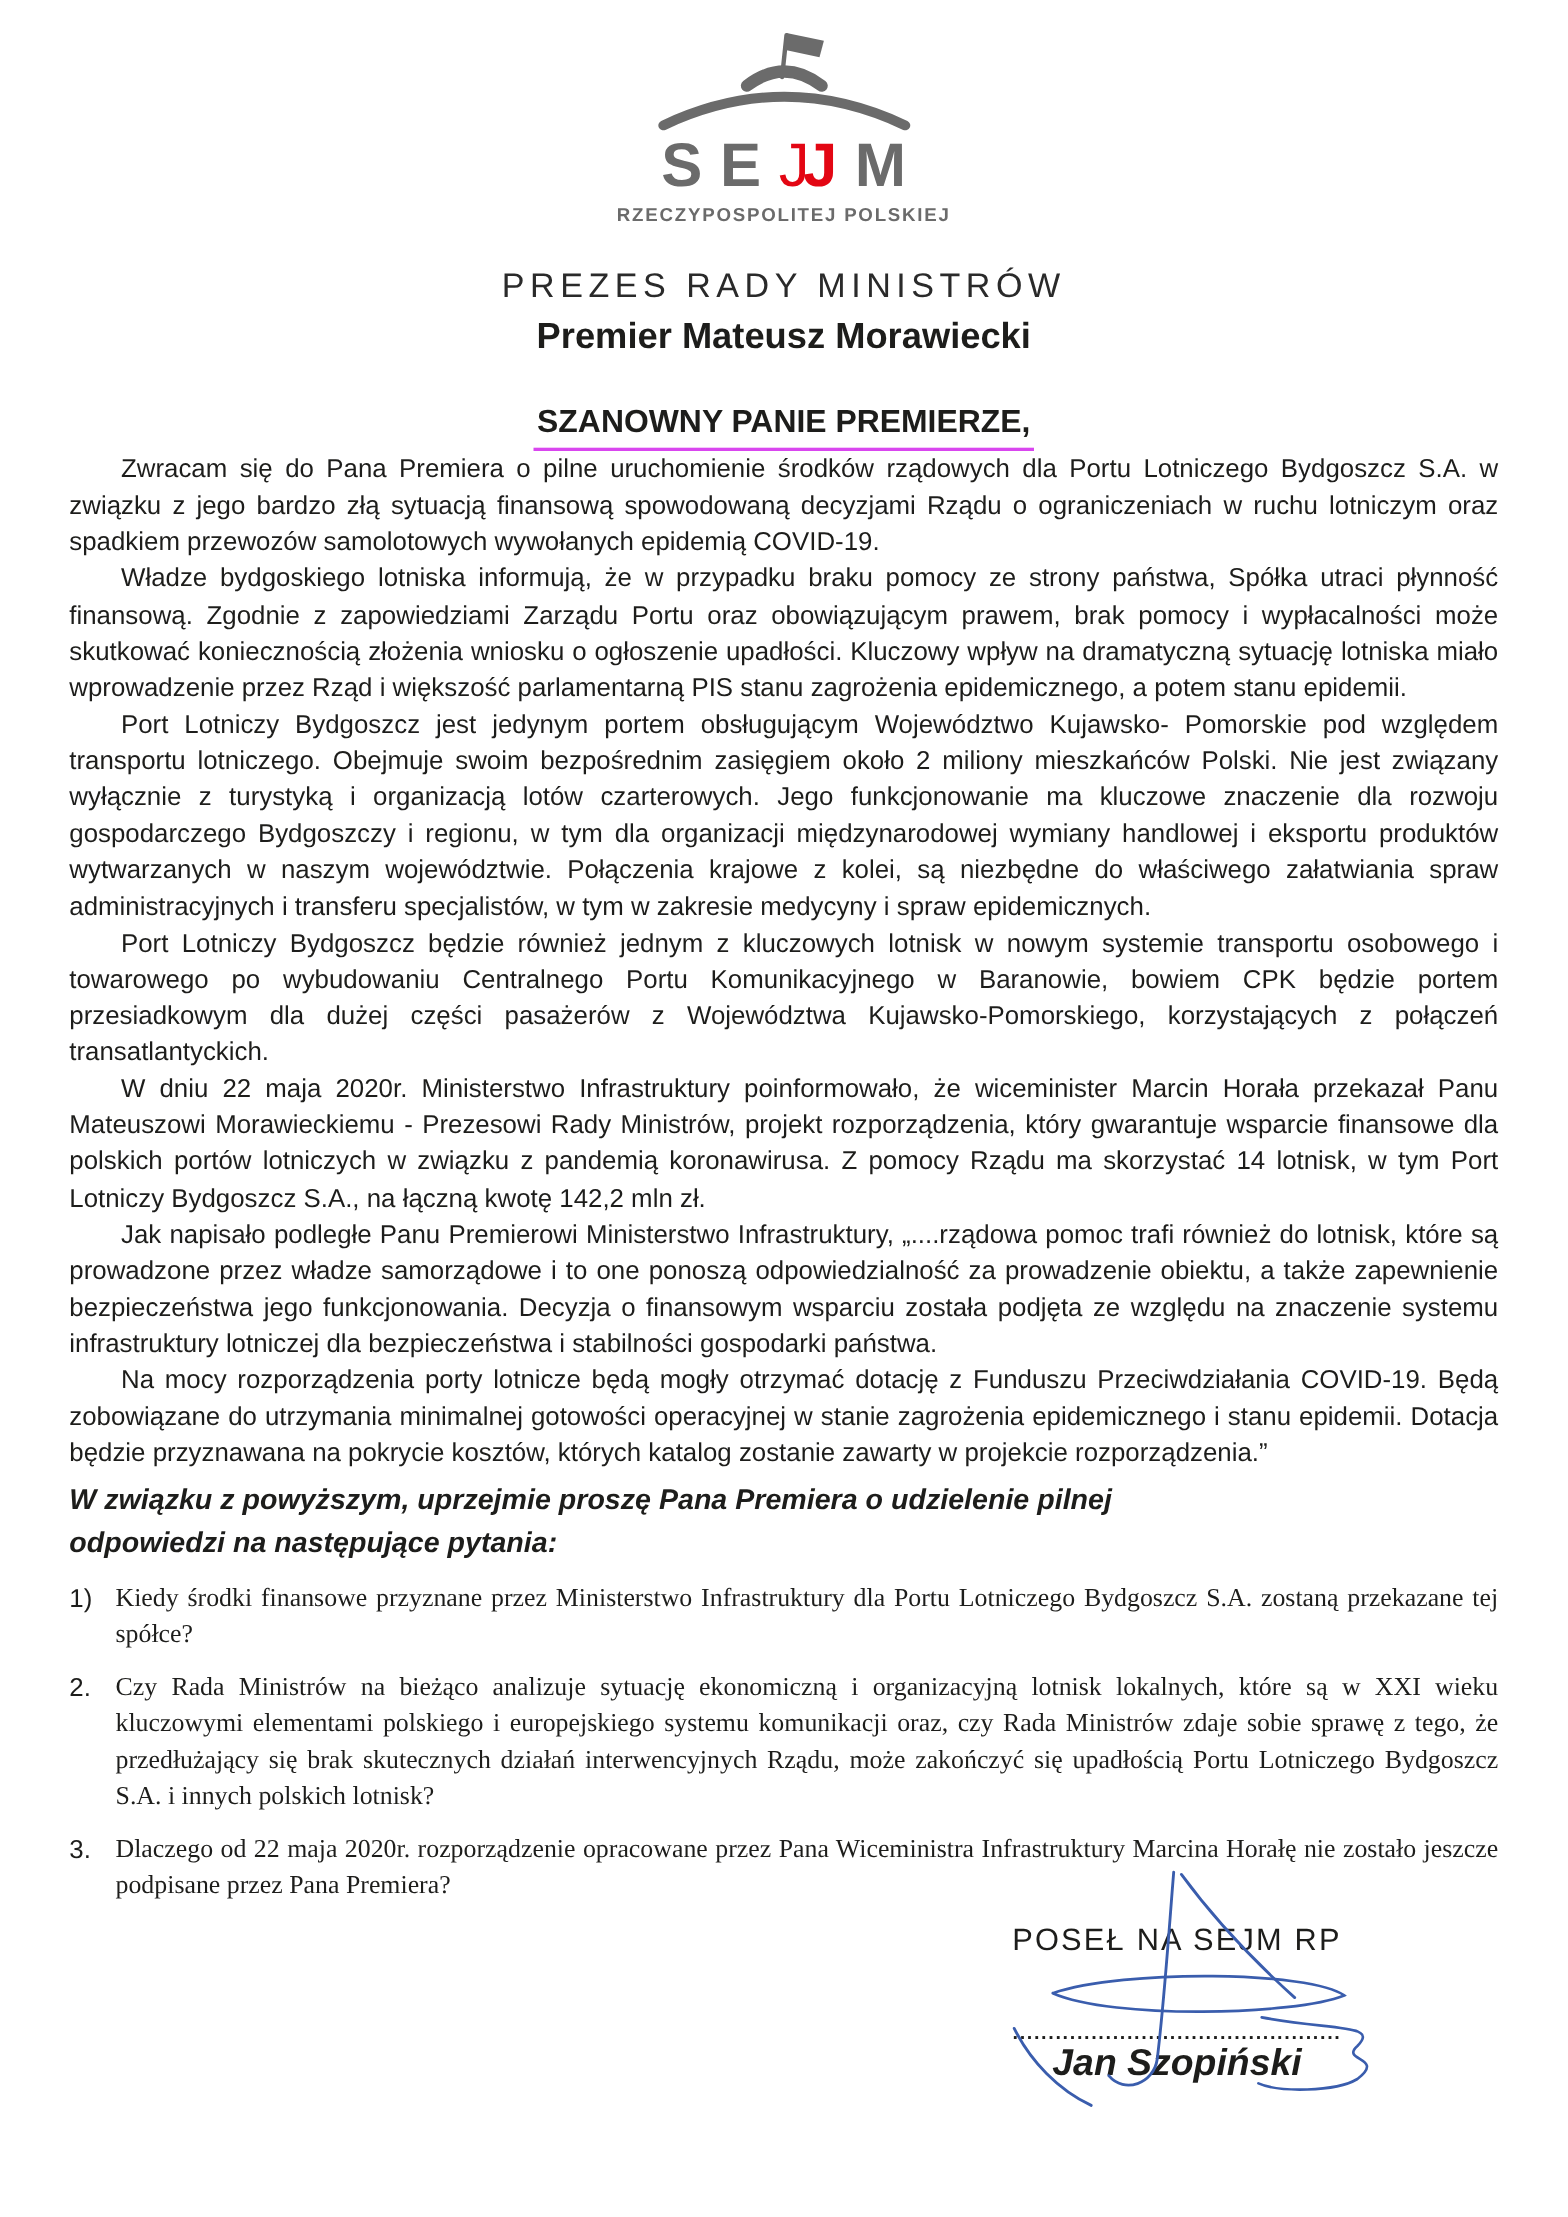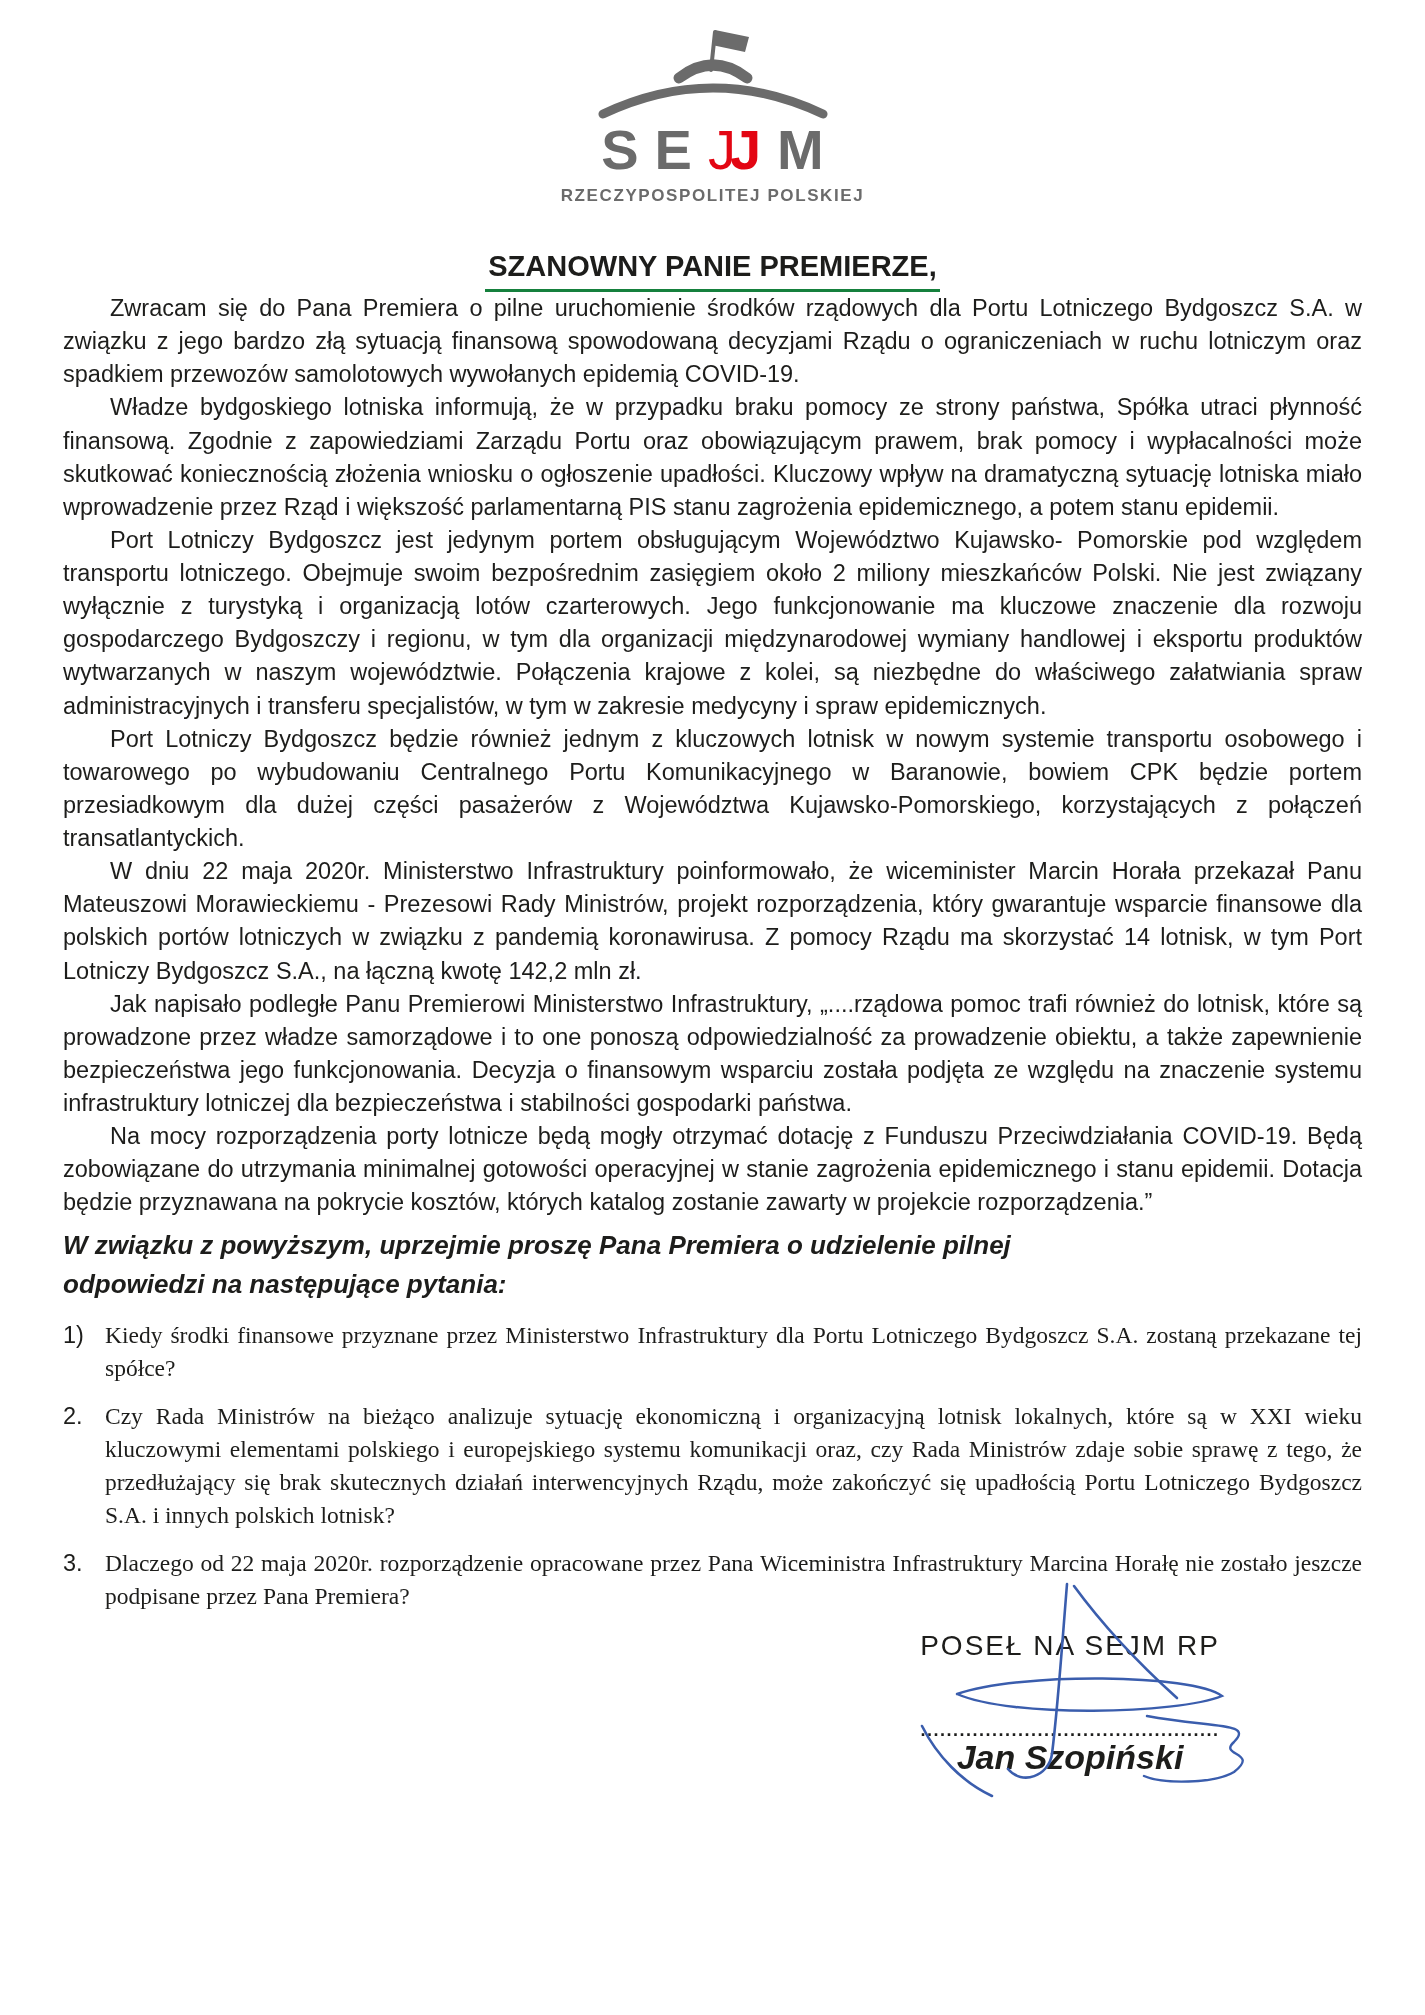--- a/index.html
+++ b/index.html
@@ -30,21 +30,21 @@
     font-size:17px;font-weight:700;color:#6b6b6b;letter-spacing:1.6px;
   }
   
   .recipient{text-align:center;margin-top:36px;}
   .recipient-title{font-size:31px;font-weight:400;letter-spacing:5px;color:#2a2a2a;}
   .recipient-name{font-size:33px;font-weight:700;margin-top:8px;}
   
   .salutation-wrap{text-align:center;margin-top:44px;}
   .salutation{
     display:inline-block;font-size:29px;font-weight:700;
-    border-bottom:3px solid #15803d;padding:0 3px 6px;
+    border-bottom:3px solid #d946ef;padding:0 3px 6px;
   }
   
   .subject{
     text-align:center;font-weight:700;font-size:24.5px;line-height:1.5;
     margin-top:28px;
   }
   
   .body-text{font-size:23.5px;line-height:1.41;text-align:justify;}
   .bp{margin:0;text-indent:47px;}
   
@@ -82,20 +82,24 @@
     <div class="sejm-word">
       <span class="l g">S</span>
       <span class="l g">E</span>
       <span class="l red j1">J</span>
       <span class="l red j2">J</span>
       <span class="l g">M</span>
     </div>
     <div class="logo-sub">RZECZYPOSPOLITEJ POLSKIEJ</div>
   </header>
 
+  <section class="recipient">
+    <div class="recipient-title">PREZES RADY MINISTRÓW</div>
+    <div class="recipient-name">Premier Mateusz Morawiecki</div>
+  </section>
 
   <div class="salutation-wrap">
     <span class="salutation">SZANOWNY PANIE PREMIERZE,</span>
   </div>
 
 
   <section class="body-text">
     <p class="bp">Zwracam się do Pana Premiera o pilne uruchomienie środków rządowych dla Portu Lotniczego Bydgoszcz S.A. w związku z jego bardzo złą sytuacją finansową spowodowaną decyzjami Rządu o ograniczeniach w ruchu lotniczym oraz spadkiem przewozów samolotowych wywołanych epidemią COVID-19.</p>
     <p class="bp">Władze bydgoskiego lotniska informują, że w przypadku braku pomocy ze strony państwa, Spółka utraci płynność finansową. Zgodnie z zapowiedziami Zarządu Portu oraz obowiązującym prawem, brak pomocy i wypłacalności może skutkować koniecznością złożenia wniosku o ogłoszenie upadłości. Kluczowy wpływ na dramatyczną sytuację lotniska miało wprowadzenie przez Rząd i większość parlamentarną PIS stanu zagrożenia epidemicznego, a potem stanu epidemii.</p>
     <p class="bp">Port Lotniczy Bydgoszcz jest jedynym portem obsługującym Województwo Kujawsko- Pomorskie pod względem transportu lotniczego. Obejmuje swoim bezpośrednim zasięgiem około 2 miliony mieszkańców Polski. Nie jest związany wyłącznie z turystyką i organizacją lotów czarterowych. Jego funkcjonowanie ma kluczowe znaczenie dla rozwoju gospodarczego Bydgoszczy i regionu, w tym dla organizacji międzynarodowej wymiany handlowej i eksportu produktów wytwarzanych w naszym województwie. Połączenia krajowe z kolei, są niezbędne do właściwego załatwiania spraw administracyjnych i transferu specjalistów, w tym w zakresie medycyny i spraw epidemicznych.</p>

